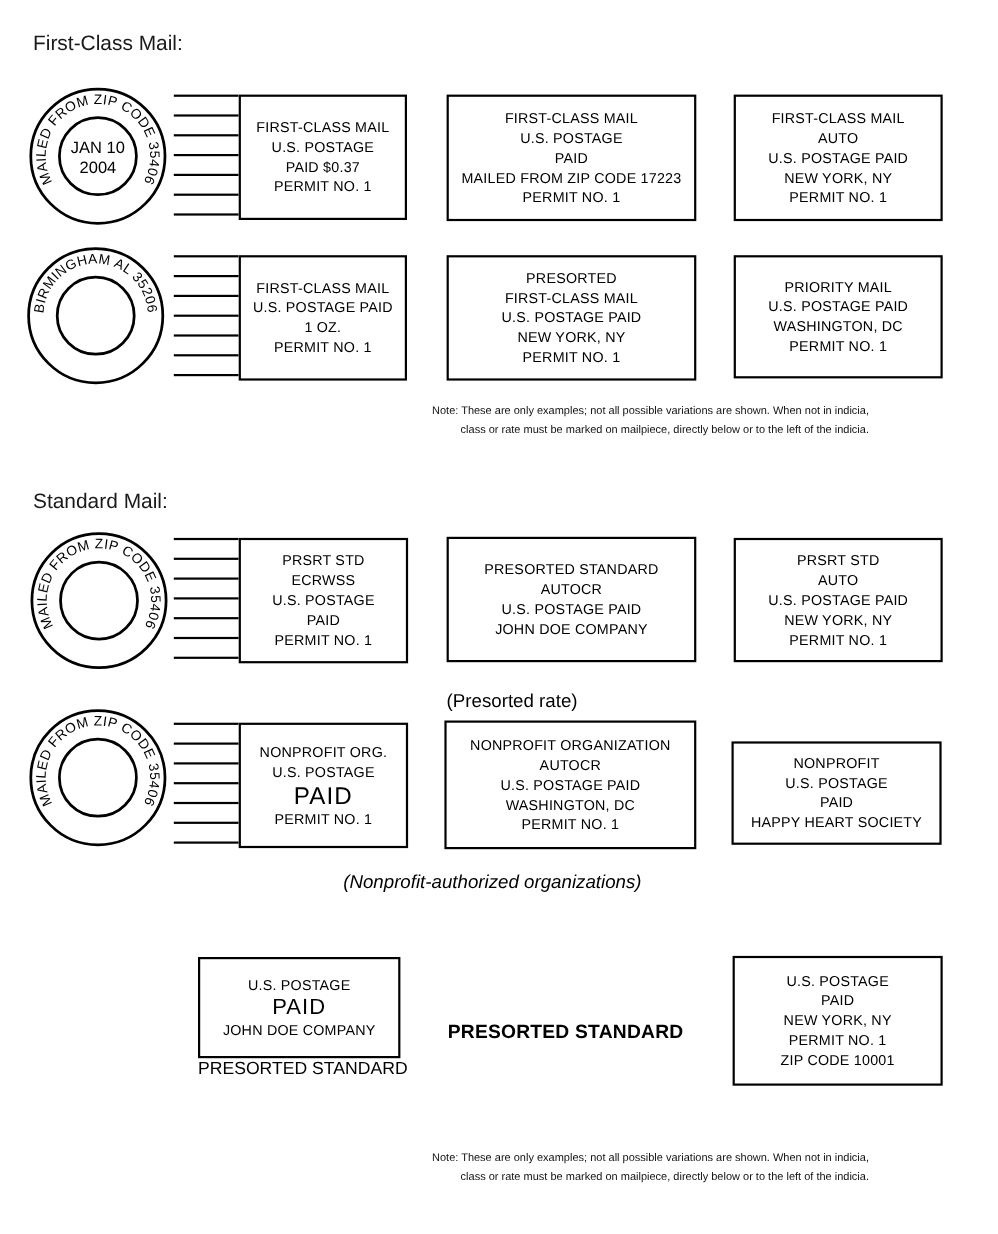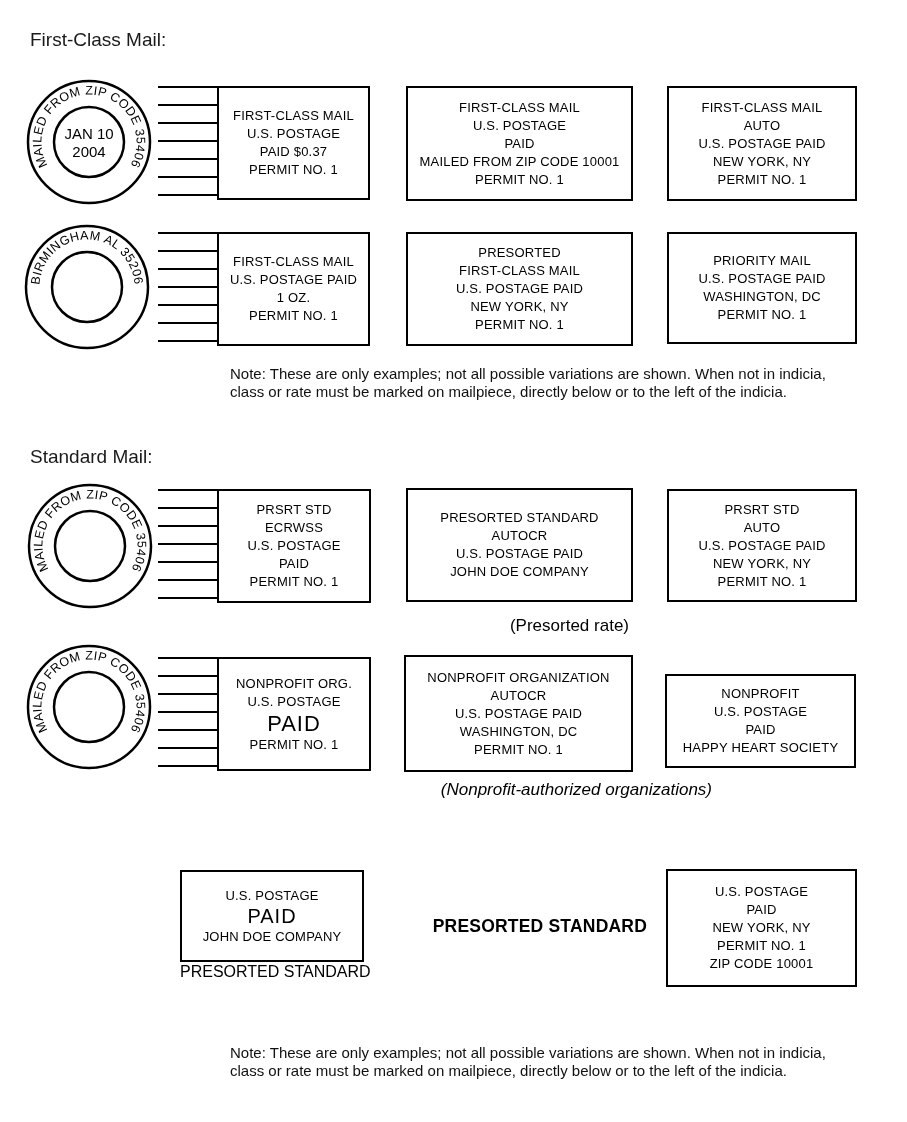--- a/index.html
+++ b/index.html
@@ -23,22 +23,22 @@
   .kbar:nth-child(2){top:18px;}
   .kbar:nth-child(3){top:36px;}
   .kbar:nth-child(4){top:54px;}
   .kbar:nth-child(5){top:72px;}
   .kbar:nth-child(6){top:90px;}
   .kbar:nth-child(7){top:108px;}
   .postmark{position:absolute;width:128px;height:128px;}
   .pm-circle{fill:none;stroke:#000;stroke-width:2.5px;}
   .ring-text{font-family:"Liberation Sans", sans-serif;font-size:12.5px;letter-spacing:0.4px;fill:#000;text-anchor:middle;}
   .date-text{font-family:"Liberation Sans", sans-serif;font-size:15px;fill:#000;text-anchor:middle;}
-  .note{position:absolute;text-align:left;font-size:15px;line-height:17.5px;color:#111;}
-  .caption{position:absolute;text-align:right;font-size:17px;line-height:20px;color:#000;}
+  .note{position:absolute;text-align:right;font-size:10px;line-height:17.5px;color:#111;}
+  .caption{position:absolute;text-align:left;font-size:17px;line-height:20px;color:#000;margin-top:12px;}
   .caption-bold{font-weight:bold;font-size:17.5px;letter-spacing:0.2px;}
   .box-underlabel{position:absolute;font-size:16px;line-height:19px;white-space:nowrap;}
 </style>
 </head>
 <body>
 
 <div id="page">
 
   <div class="abs heading" style="left:30px;top:29px;">First-Class Mail:</div>
 
@@ -67,21 +67,21 @@
     <span class="bline">FIRST-CLASS MAIL</span>
     <span class="bline">U.S. POSTAGE</span>
     <span class="bline">PAID $0.37</span>
     <span class="bline">PERMIT NO. 1</span>
   </div>
 
   <div class="box" style="left:406px;top:86px;width:223px;height:111px;">
     <span class="bline">FIRST-CLASS MAIL</span>
     <span class="bline">U.S. POSTAGE</span>
     <span class="bline">PAID</span>
-    <span class="bline">MAILED FROM ZIP CODE 10001</span>
+    <span class="bline">MAILED FROM ZIP CODE 17223</span>
     <span class="bline">PERMIT NO. 1</span>
   </div>
 
   <div class="box" style="left:667px;top:86px;width:186px;height:111px;">
     <span class="bline">FIRST-CLASS MAIL</span>
     <span class="bline">AUTO</span>
     <span class="bline">U.S. POSTAGE PAID</span>
     <span class="bline">NEW YORK, NY</span>
     <span class="bline">PERMIT NO. 1</span>
   </div>

